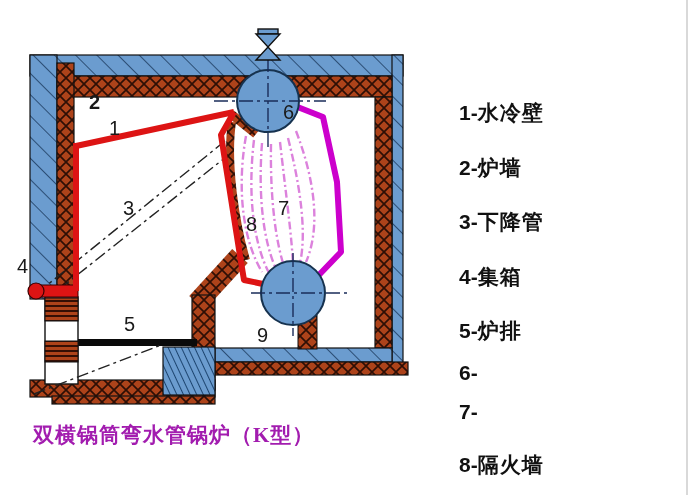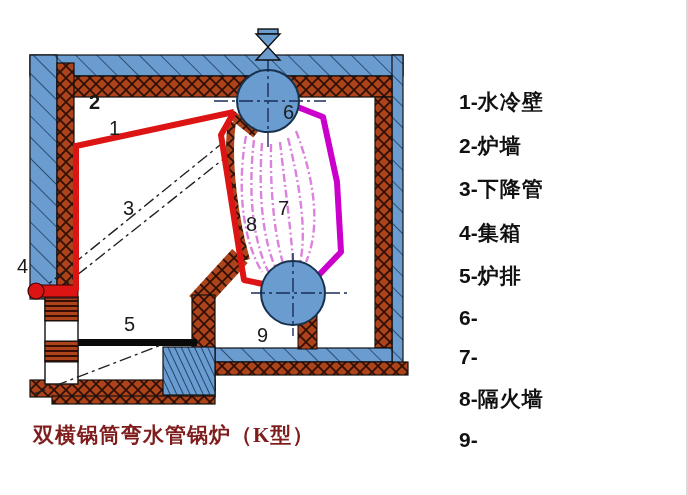--- a/index.html
+++ b/index.html
@@ -12,25 +12,25 @@
   .diagram-svg{position:absolute;left:0;top:0;}
   .legend{
     position:absolute;left:459px;top:88px;width:200px;
     display:flex;flex-direction:column;gap:15.5px;
   }
   .legend-item{display:flex;align-items:baseline;white-space:nowrap;color:#111;}
   .legend-num{
     font-family:"Liberation Sans", sans-serif;font-weight:700;font-size:21px;
   }
   .legend-label{
-    font-family:"Liberation Serif", serif;font-size:21px;font-weight:600;letter-spacing:1px;
+    font-family:"Liberation Serif", serif;font-size:21px;font-weight:600;letter-spacing:1px;margin-top:11px;
   }
   .caption{
     position:absolute;left:33px;top:421px;
-    font-family:"Liberation Serif", serif;font-weight:700;font-size:21px;color:#7f1d1d;
+    font-family:"Liberation Serif", serif;font-weight:700;font-size:21px;color:#a21caf;
     letter-spacing:1px;white-space:nowrap;
   }
   .dlabel{
     font-family:"Liberation Sans", sans-serif;font-size:20px;fill:#1a1a1a;
   }
   .dlabel-bold{font-weight:700;}
 </style>
 </head>
 <body>
 

